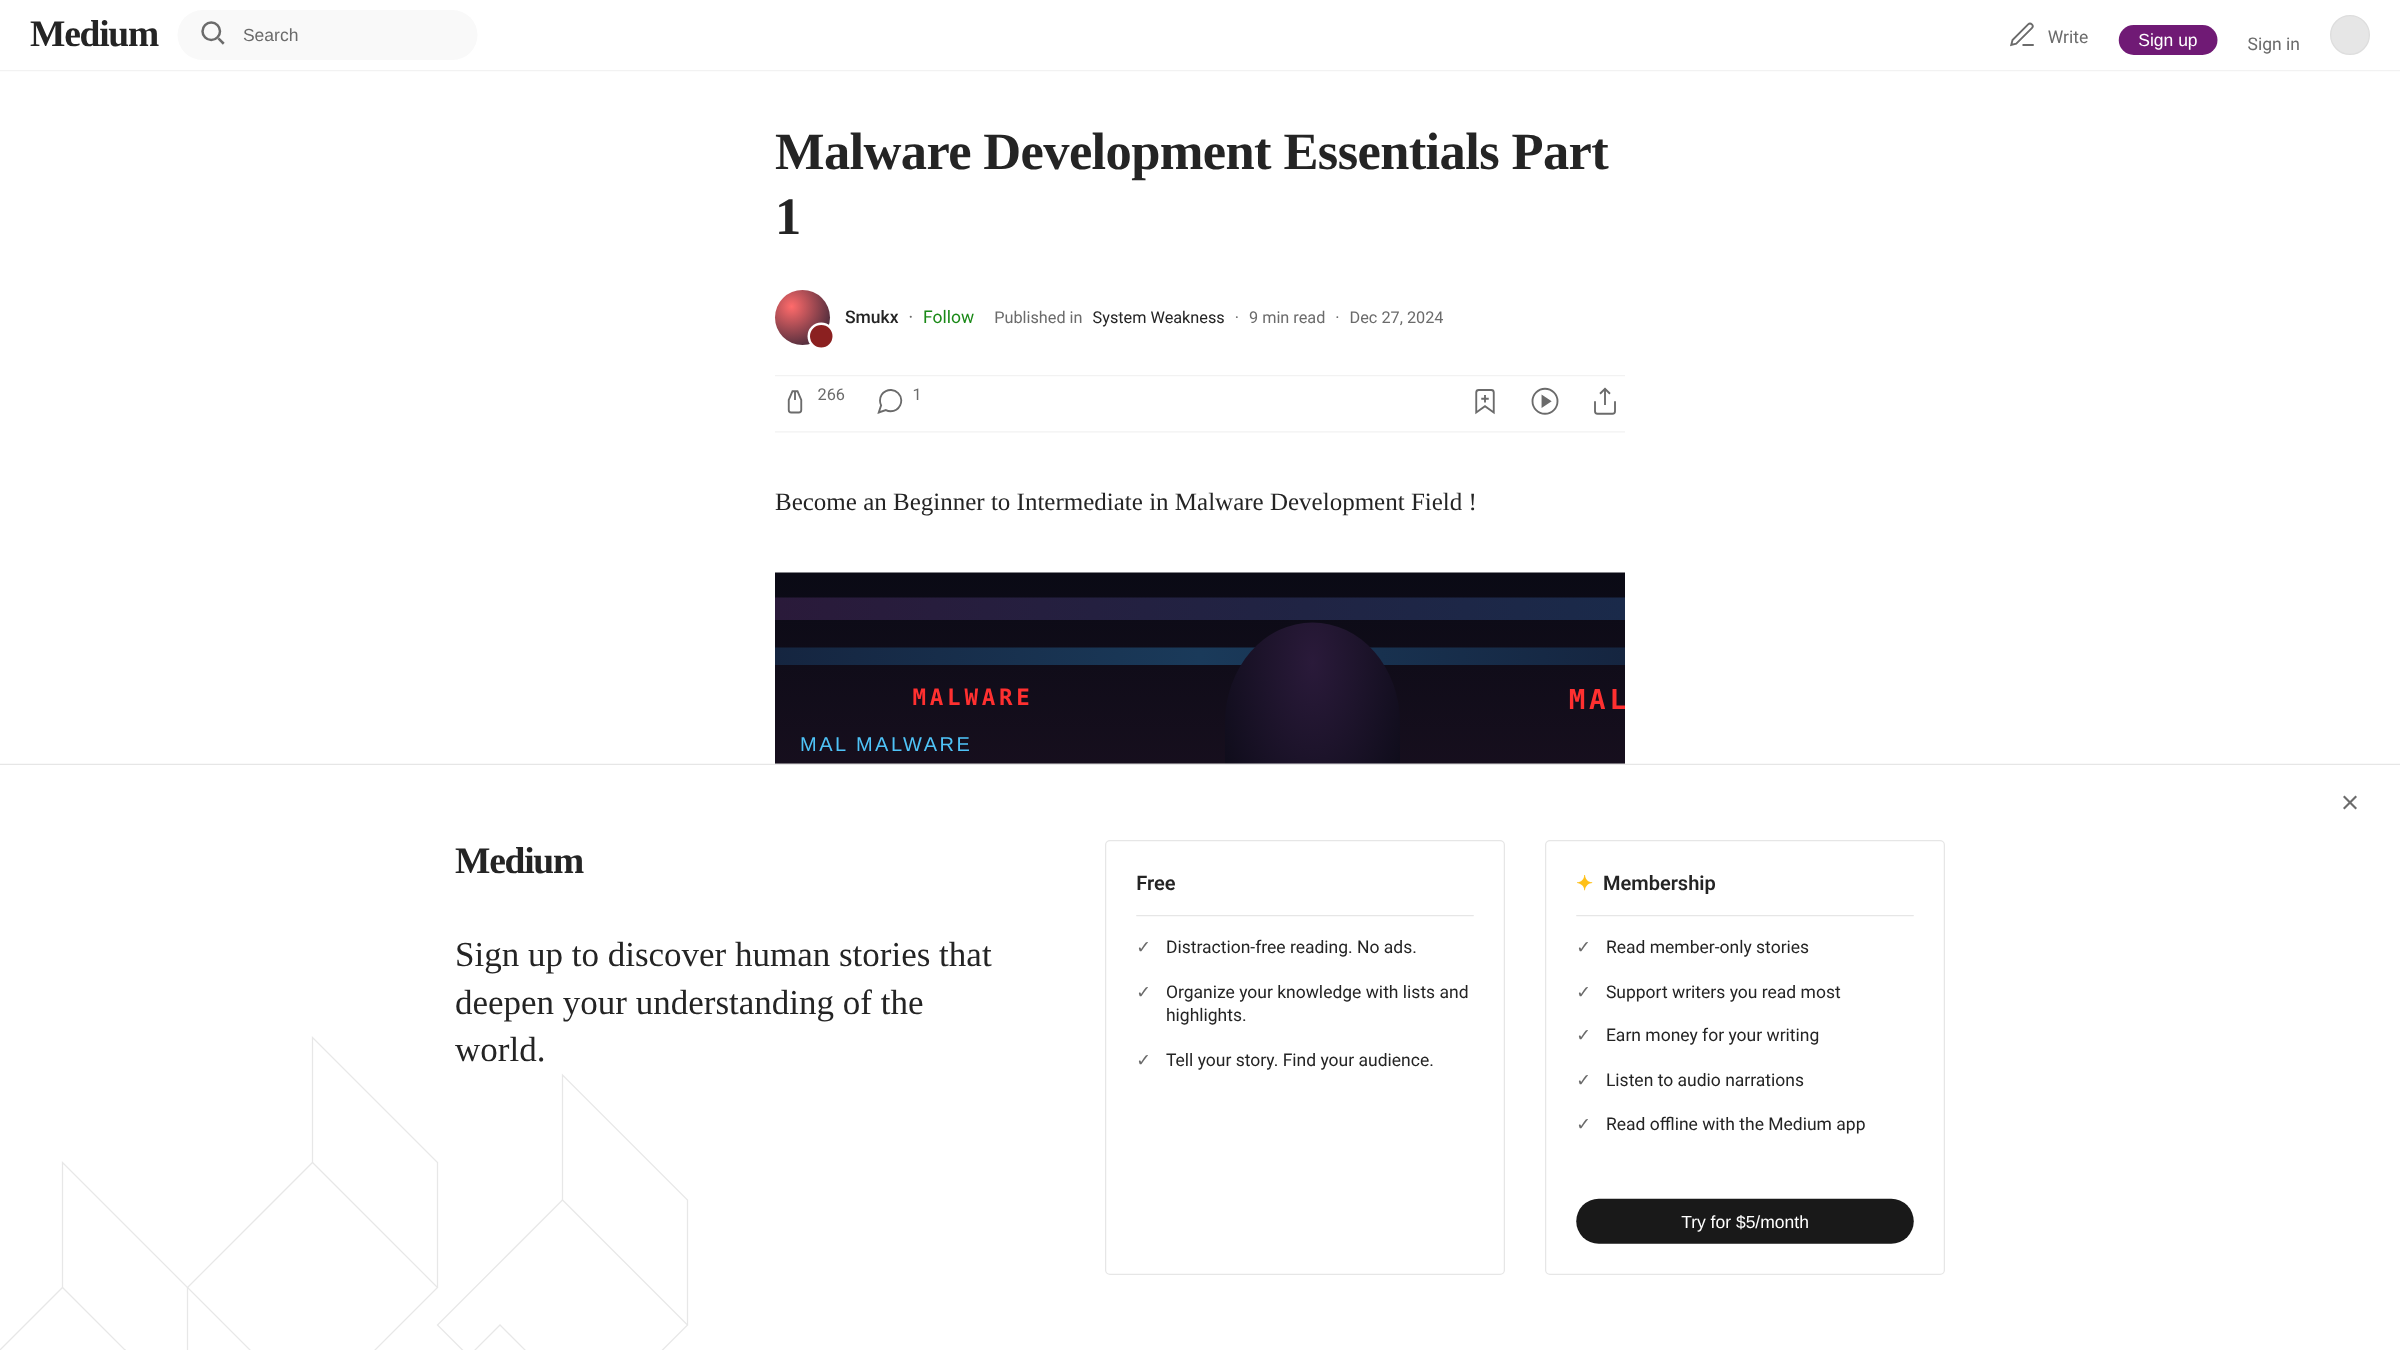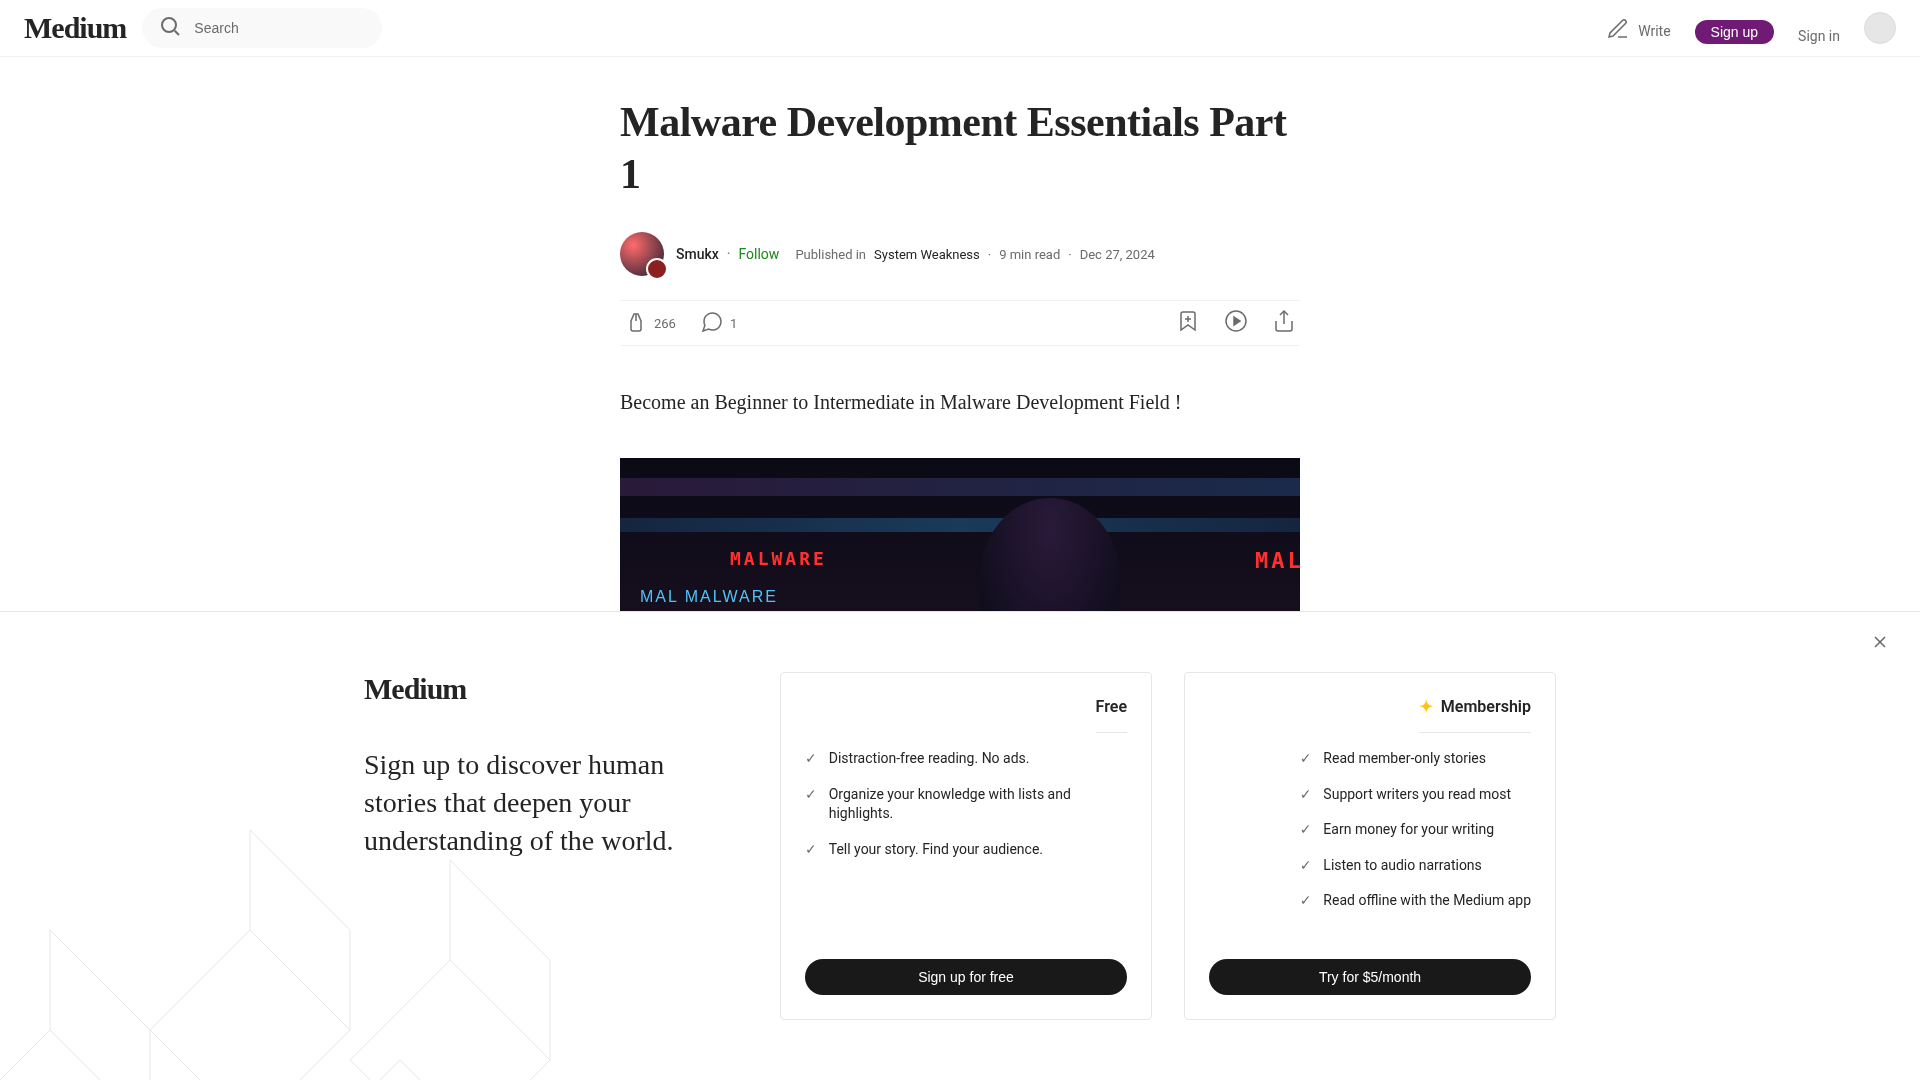--- a/index.html
+++ b/index.html
@@ -30,21 +30,21 @@
 .author-meta { display: flex; flex-direction: row; gap: 16px; font-size: 14px; }
 .author-line1 { display: flex; align-items: center; gap: 8px; }
 .author-name { color: #242424; font-weight: 500; }
 .dot { color: #6b6b6b; }
 .follow-link { color: #1a8917; cursor: pointer; }
 .author-line2 { display: flex; align-items: center; gap: 8px; color: #6b6b6b; font-size: 13px; }
 .pub-name { color: #242424; }
 
 .action-bar { display: flex; justify-content: space-between; align-items: center; border-top: 1px solid #f2f2f2; border-bottom: 1px solid #f2f2f2; padding: 8px 4px; margin-bottom: 40px; }
 .action-left { display: flex; align-items: center; gap: 24px; }
-.action-item { display: flex; align-items: center; gap: 6px; color: #6b6b6b; font-size: 13px; cursor: pointer; }
+.action-item { display: flex; align-items: flex-start; gap: 6px; color: #6b6b6b; font-size: 13px; cursor: pointer; }
 .action-item svg { width: 24px; height: 24px; }
 .action-right { display: flex; align-items: center; gap: 24px; }
 .action-icon { color: #6b6b6b; cursor: pointer; }
 .action-icon svg { width: 24px; height: 24px; }
 
 .intro { font-family: Georgia, serif; font-size: 20px; line-height: 1.6; margin-bottom: 40px; }
 
 .hero-image { width: 100%; height: 200px; background: linear-gradient(180deg, #0a0a15 0%, #1a1020 100%); position: relative; overflow: hidden; }
 .hero-bar1 { position: absolute; top: 20px; left: 0; right: 0; height: 18px; background: linear-gradient(90deg, #2a1a3a, #1a2a4a); }
 .hero-bar2 { position: absolute; top: 60px; left: 0; right: 0; height: 14px; background: linear-gradient(90deg, #152540, #1a3a5a, #152540); }
@@ -56,21 +56,21 @@
 
 .promo { position: absolute; bottom: 0; left: 0; right: 0; background: #fff; border-top: 1px solid #e6e6e6; padding: 60px 0; overflow: hidden; }
 .promo-bg { position: absolute; bottom: -100px; left: -100px; width: 700px; height: 400px; opacity: 0.5; }
 .promo-close { position: absolute; top: 20px; right: 30px; cursor: pointer; color: #6b6b6b; }
 .promo-close svg { width: 20px; height: 20px; }
 .promo-inner { max-width: 1192px; margin: 0 auto; display: flex; gap: 80px; align-items: flex-start; position: relative; }
 .promo-left { width: 440px; }
 .promo-logo { font-family: Georgia, serif; font-weight: 700; font-size: 30px; letter-spacing: -1px; margin-bottom: 40px; }
 .promo-tagline { font-family: Georgia, serif; font-size: 28px; line-height: 1.35; }
 .promo-cards { display: flex; gap: 32px; }
-.card { border: 1px solid #e6e6e6; border-radius: 4px; padding: 24px; width: 372px; background: #fff; display: flex; flex-direction: column; align-items: flex-end; }
+.card { border: 1px solid #e6e6e6; border-radius: 4px; padding: 24px; width: 320px; background: #fff; display: flex; flex-direction: column; }
 .card-header { font-weight: 600; font-size: 16px; padding-bottom: 16px; border-bottom: 1px solid #e6e6e6; margin-bottom: 16px; display: flex; align-items: center; gap: 8px; }
 .star-icon { color: #ffc017; }
 .card-list { list-style: none; display: flex; flex-direction: column; gap: 16px; flex: 1; }
 .card-list li { display: flex; gap: 12px; font-size: 14px; color: #242424; line-height: 1.4; }
 .check { color: #6b6b6b; flex-shrink: 0; }
 .card-btn { margin-top: 48px; background: #191919; color: #fff; border: none; border-radius: 99px; padding: 10px 20px; font-size: 14px; cursor: pointer; width: 100%; }
 </style>
 </head>
 <body>
 
@@ -218,21 +218,20 @@
             </li>
           <li>
               <span class="check">✓</span>
               <span>Organize your knowledge with lists and highlights.</span>
             </li>
           <li>
               <span class="check">✓</span>
               <span>Tell your story. Find your audience.</span>
             </li>
         </ul>
-        <button class="card-btn">Sign up for free</button>
       </div>
 
       <div class="card">
         <div class="card-header">
           <span class="star-icon">✦</span>
           <span>Membership</span>
         </div>
         <ul class="card-list">
           <li>
               <span class="check">✓</span>

